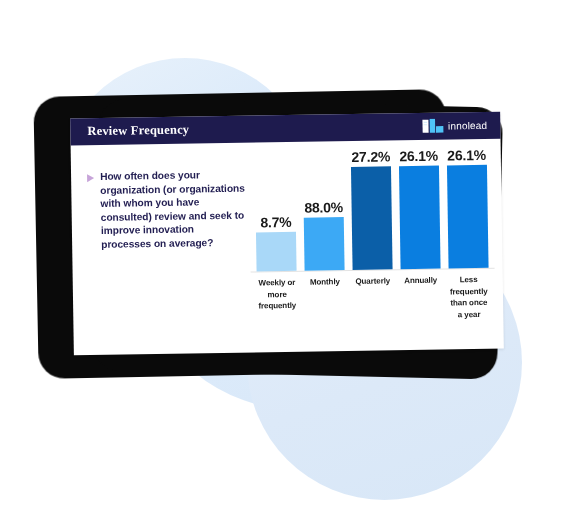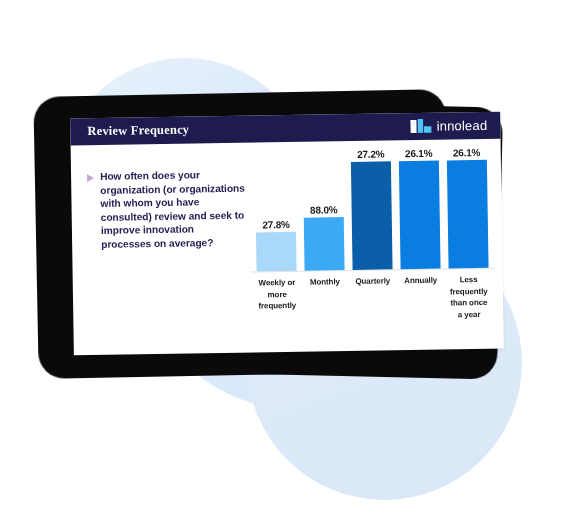--- a/index.html
+++ b/index.html
@@ -100,21 +100,21 @@
   .brand {
     display: flex;
     align-items: center;
     gap: 4px;
   }
   .brand-mark {
     display: block;
   }
   .brand-word {
     color: #ffffff;
-    font-size: 13px;
+    font-size: 10px;
     font-weight: 400;
     letter-spacing: 0.2px;
     font-family: "Liberation Sans", sans-serif;
   }
 
   .card-body {
     position: relative;
     height: 210px;
     display: flex;
     box-sizing: border-box;
@@ -164,21 +164,21 @@
   }
   .bar-slot {
     width: 17.4%;
     display: flex;
     flex-direction: column;
     align-items: center;
     justify-content: flex-end;
     height: 100%;
   }
   .bar-value {
-    font-size: 10px;
+    font-size: 14px;
     font-weight: 700;
     color: #1a1a1a;
     margin-bottom: 2px;
     letter-spacing: -0.2px;
     white-space: nowrap;
   }
   .bar {
     width: 100%;
   }
   .axis-labels {
@@ -229,21 +229,21 @@
 
       <div class="question">
         <span class="bullet-tri"></span>
         <div class="question-text">How often does your organization (or organizations with whom you have consulted) review and seek to improve innovation processes on average?</div>
       </div>
 
       <div class="chart">
         <div class="plot">
 
           <div class="bar-slot">
-            <span class="bar-value">27.8%</span>
+            <span class="bar-value">8.7%</span>
             <div class="bar" style="height:32%;background:#a9d8f8;"></div>
           </div>
 
           <div class="bar-slot">
             <span class="bar-value">88.0%</span>
             <div class="bar" style="height:44%;background:#3ca9f5;"></div>
           </div>
 
           <div class="bar-slot">
             <span class="bar-value">27.2%</span>

